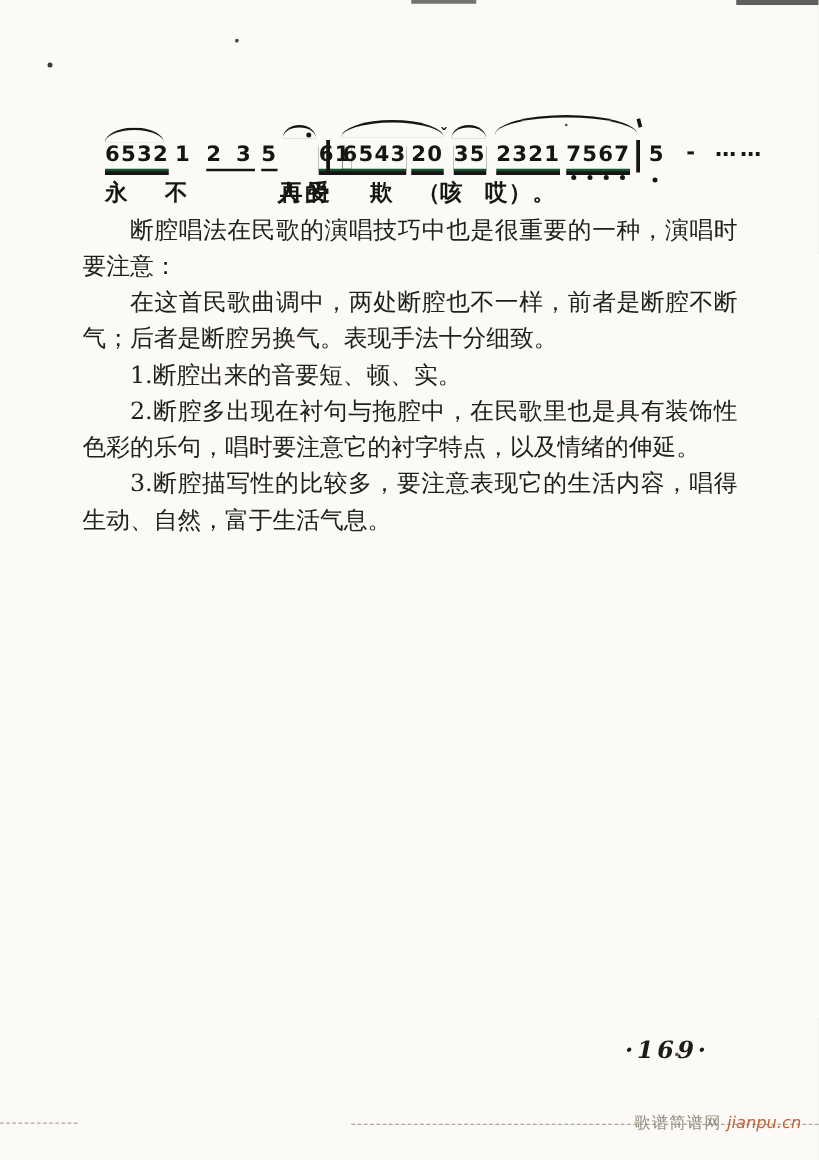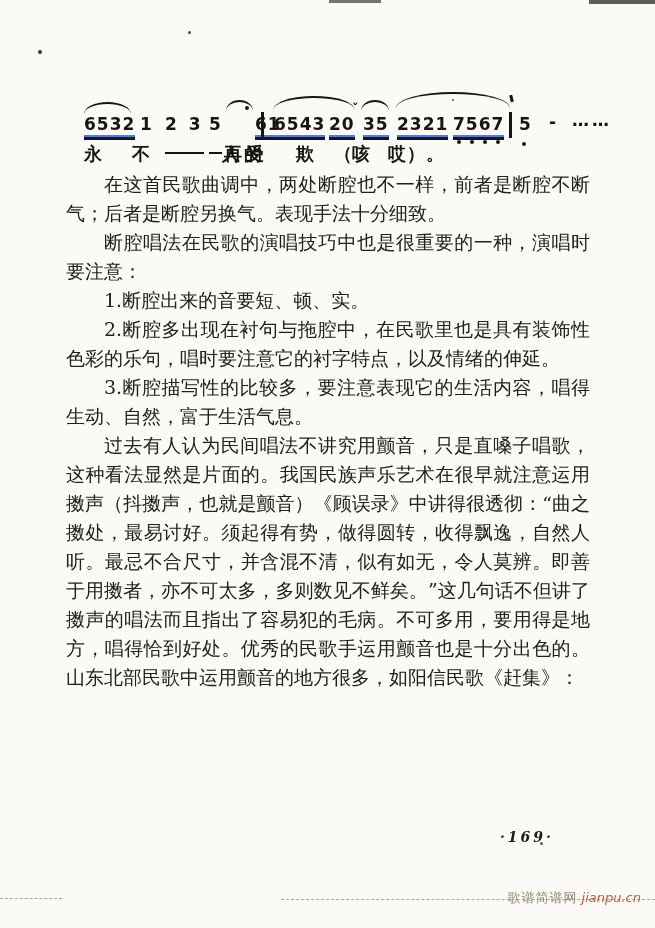--- a/index.html
+++ b/index.html
@@ -19,22 +19,22 @@
   .speck{position:absolute;border-radius:50%;background:#474542;}
   .sp1{left:188px;top:31px;width:3px;height:3px;}
   .sp2{left:38px;top:50px;width:4px;height:4px;background:#3a3836;}
   .sp3{left:452px;top:99px;width:2px;height:2px;}
   .sp4{left:540px;top:842px;width:3px;height:3px;background:#59564f;}
   
   .music{position:absolute;left:0;top:0;width:655px;height:170px;
          font-family:"DejaVu Sans","Liberation Sans",sans-serif;
          font-weight:bold;color:#161513;}
   .note{position:absolute;top:114px;font-size:17px;line-height:20px;letter-spacing:1px;white-space:pre;}
-  .u1{border-bottom:2px solid #161513;padding-bottom:18px;}
-  .u2{border-bottom:2px solid #3b82f6;box-shadow:0 3px 0 #161513;padding-bottom:1px;}
+  .u1{border-bottom:2px solid #161513;padding-bottom:1px;}
+  .u2{border-bottom:2px solid #14532d;box-shadow:0 3px 0 #161513;padding-bottom:1px;}
   .g1{left:84px;}  .g2{left:140px;} .g3{left:165px;letter-spacing:3px;}
   .g4{left:209px;} .g5{left:227px;margin-left:28px;} .g6{left:274px;} .g7{left:329px;}
   .g8{left:363px;} .g9{left:397px;} .g10{left:453px;} .g11{left:519px;}
   .dash{left:549px;top:112px;}
   .ddots{left:572px;top:110px;letter-spacing:3px;}
   .barline{position:absolute;top:112px;width:2.5px;height:26px;background:#161513;}
   .bl1{left:261px;} .bl2{left:509px;}
   .slur{position:absolute;border-top:2.5px solid #161513;border-radius:50% / 100% 100% 0 0;}
   .s1{left:84px; top:102px;width:47px; height:10px;}
   .s2{left:226px;top:100px;width:27px; height:9px;}
@@ -56,21 +56,21 @@
   .bodytext{position:absolute;left:66px;top:170px;width:524px;
             font-size:19px;line-height:29px;text-align:justify;color:#22201d;}
   .bodytext p{margin:0;text-indent:2em;}
   .heading{margin:21px 0 23px;text-align:center;text-indent:0 !important;
            font-weight:bold;font-size:21px;line-height:30px;color:#14120f;}
   .heading .hp{letter-spacing:2px;margin-right:12px;}
   .heading .ht{letter-spacing:14px;}
   
   .pagenum{position:absolute;left:500px;top:829px;
            font-family:"DejaVu Serif","Liberation Serif",serif;
-           font-style:italic;font-weight:bold;font-size:14px;letter-spacing:3px;color:#1d1b18;}
+           font-style:italic;font-weight:bold;font-size:19px;letter-spacing:3px;color:#1d1b18;}
   .wline{position:absolute;border-top:1.5px dashed rgba(104,100,86,0.55);}
   .wl1{left:0;top:898px;width:62px;}
   .wl2{left:281px;top:899px;width:374px;}
   .watermark{position:absolute;top:889px;right:14px;font-size:13px;white-space:nowrap;
              font-family:"DejaVu Sans","Liberation Sans",sans-serif;}
   .wm-site{color:rgba(125,120,104,0.85);letter-spacing:1px;}
   .wm-domain{font-style:italic;text-align:center;}
 </style>
 </head>
 <body>
@@ -118,26 +118,25 @@
     <span class="lyric t1">永</span>
     <span class="lyric t2">不</span>
     <span class="lyric t3">再受</span>
     <span class="lyric t4">人的</span>
     <span class="lyric t5">欺</span>
     <span class="lyric t6">（咳</span>
     <span class="lyric t7">哎）。</span>
   </div>
 
   <div class="bodytext">
+    <p>断腔唱法在民歌的演唱技巧中也是很重要的一种，演唱时要注意：</p>
     <p>在这首民歌曲调中，两处断腔也不一样，前者是断腔不断气；后者是断腔另换气。表现手法十分细致。</p>
-    <p>断腔唱法在民歌的演唱技巧中也是很重要的一种，演唱时要注意：</p>
     <p>1.断腔出来的音要短、顿、实。</p>
     <p>2.断腔多出现在衬句与拖腔中，在民歌里也是具有装饰性色彩的乐句，唱时要注意它的衬字特点，以及情绪的伸延。</p>
     <p>3.断腔描写性的比较多，要注意表现它的生活内容，唱得生动、自然，富于生活气息。</p>
-    <p>过去有人认为民间唱法不讲究用颤音，只是直嗓子唱歌，这种看法显然是片面的。我国民族声乐艺术在很早就注意运用擞声（抖擞声，也就是颤音）《顾误录》中讲得很透彻：“曲之擞处，最易讨好。须起得有势，做得圆转，收得飘逸，自然人听。最忌不合尺寸，并含混不清，似有如无，令人莫辨。即善于用擞者，亦不可太多，多则数见不鲜矣。”这几句话不但讲了擞声的唱法而且指出了容易犯的毛病。不可多用，要用得是地方，唱得恰到好处。优秀的民歌手运用颤音也是十分出色的。山东北部民歌中运用颤音的地方很多，如阳信民歌《赶集》：</p>
   </div>
 
   <div class="pagenum">·169·</div>
 
   <i class="wline wl1"></i>
   <i class="wline wl2"></i>
   <div class="watermark">
     <span class="wm-site">歌谱简谱网</span>
     <span class="wm-domain" style="color: rgb(194, 96, 58);">jianpu.cn</span>
   </div>

